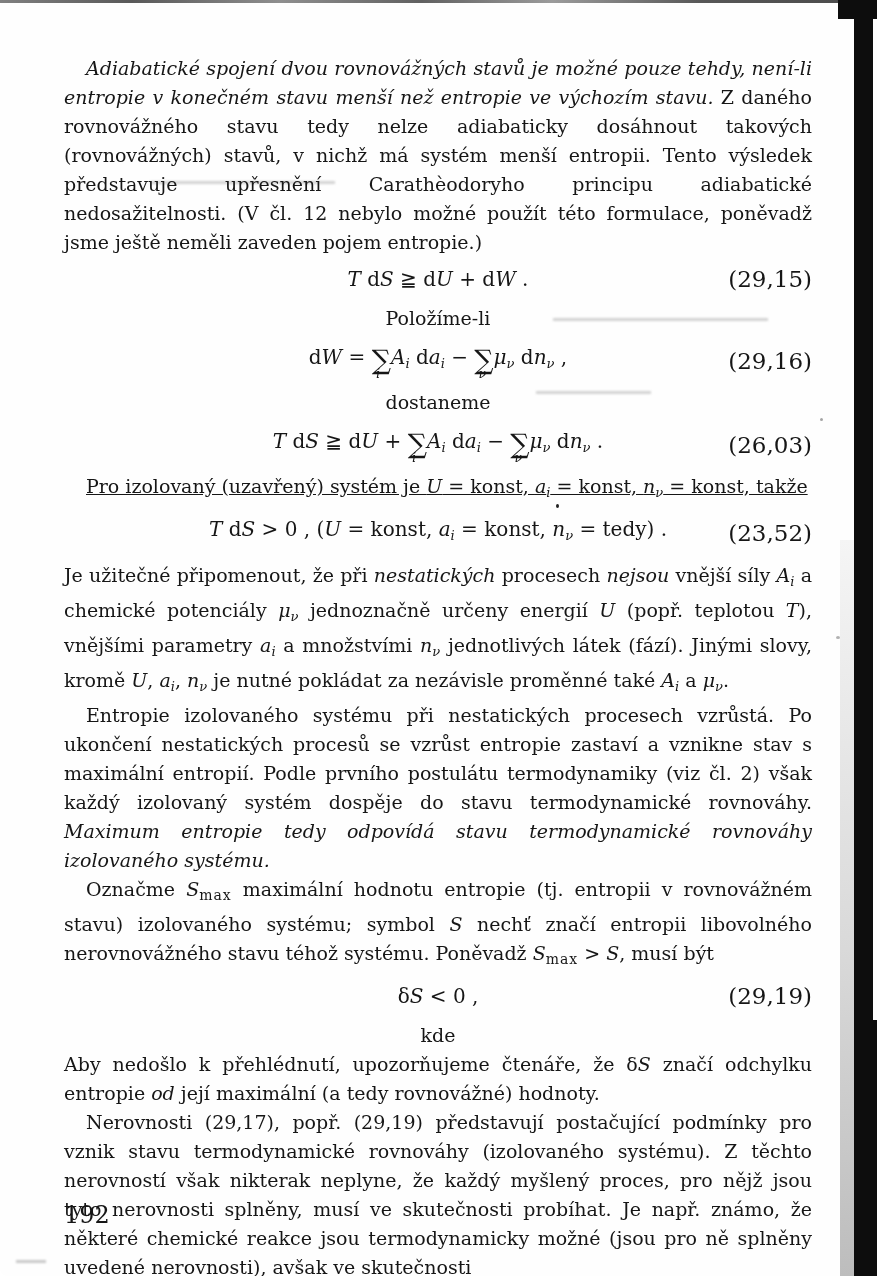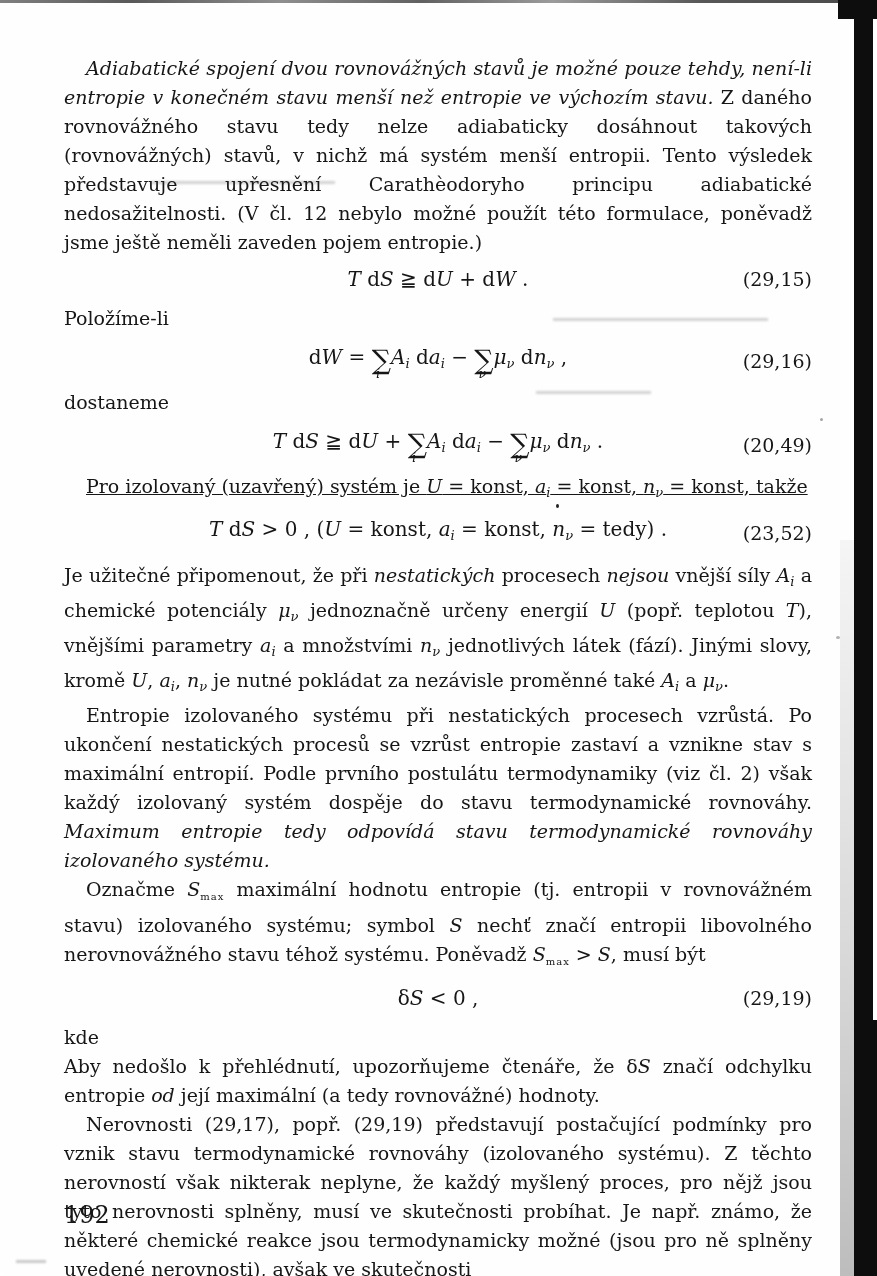--- a/index.html
+++ b/index.html
@@ -19,41 +19,41 @@
   .text-column {
     position:absolute;
     left:64px; top:54px;
     width:748px;
     font-size:19px;
     line-height:29px;
     text-align:justify;
   }
   p.para { margin:0; }
   p.para.indent { text-indent:22px; }
-  .connector { margin:0; text-align:left; }
+  .connector { margin:0; text-align:center; }
   
   .rm { font-style:normal; }
   .it { font-style:italic; }
   .sb { font-style:italic; font-size:13px; vertical-align:-4px; }
-  .sr { font-style:normal; font-size:10px; vertical-align:-4px; letter-spacing:1px; }
+  .sr { font-style:normal; font-size:14px; vertical-align:-4px; letter-spacing:1px; }
   .sg { font-style:normal; font-size:27px; vertical-align:-5px; }
   .si { display:inline-block; width:0; font-style:italic; font-size:13px;
         transform:translate(-15px,14px); }
   
   .eq {
     position:relative;
     text-align:center;
     font-size:20px;
     text-decoration:underline;
   }
   .eq .eq-body { display:inline-block; }
   .eq .eq-label {
     position:absolute; right:0; top:50%;
     transform:translateY(-50%);
-    font-size:19px; font-style:normal;margin-left:11px;
+    font-size:23px; font-style:normal;margin-left:11px;
   }
   .eq.short { line-height:30px; margin:7px 0 10px 0; }
   .eq.tall  { line-height:44px; margin:2px 0 2px 0; }
   .mt6  { margin-top:6px; }
   .mt10 { margin-top:10px;text-decoration:underline; }
   
   .page-number {
     position:absolute; left:64px; top:1203px;
     font-size:24px; line-height:24px;
   }
@@ -117,21 +117,21 @@
 
     <div class="eq tall">
       <span class="eq-body"><span class="rm">d</span><span class="it">W</span><span class="rm"> = </span><span class="sg">∑</span><span class="si">i</span><span class="it">A</span><span class="sb">i</span><span class="rm"> d</span><span class="it">a</span><span class="sb">i</span><span class="rm"> − </span><span class="sg">∑</span><span class="si">ν</span><span class="it">μ</span><span class="sb">ν</span><span class="rm"> d</span><span class="it">n</span><span class="sb">ν</span><span class="rm"> ,</span></span>
       <span class="eq-label">(29,16)</span>
     </div>
 
     <p class="para connector">dostaneme</p>
 
     <div class="eq tall">
       <span class="eq-body"><span class="it">T</span><span class="rm"> d</span><span class="it">S</span><span class="rm"> ≧ d</span><span class="it">U</span><span class="rm"> + </span><span class="sg">∑</span><span class="si">i</span><span class="it">A</span><span class="sb">i</span><span class="rm"> d</span><span class="it">a</span><span class="sb">i</span><span class="rm"> − </span><span class="sg">∑</span><span class="si">ν</span><span class="it">μ</span><span class="sb">ν</span><span class="rm"> d</span><span class="it">n</span><span class="sb">ν</span><span class="rm"> .</span></span>
-      <span class="eq-label">(20,49)</span>
+      <span class="eq-label">(26,03)</span>
     </div>
 
     <p class="para indent mt10"><span class="rm">Pro izolovaný (uzavřený) systém je </span><span class="it">U</span><span class="rm"> = konst, </span><span class="it">a</span><span class="sb">i</span><span class="rm"> = konst, </span><span class="it">n</span><span class="sb">ν</span><span class="rm"> = konst, takže</span></p>
 
     <div class="eq short">
       <span class="eq-body"><span class="it">T</span><span class="rm"> d</span><span class="it">S</span><span class="rm"> &gt; 0 ,  (</span><span class="it">U</span><span class="rm"> = konst, </span><span class="it">a</span><span class="sb">i</span><span class="rm"> = konst, </span><span class="it">n</span><span class="sb">ν</span><span class="rm"> = tedy) .</span></span>
       <span class="eq-label">(23,52)</span>
     </div>
 
     <p class="para mt6"><span class="rm">Je užitečné připomenout, že při </span><span class="it">nestatických</span><span class="rm"> procesech </span><span class="it">nejsou</span><span class="rm"> vnější síly </span><span class="it">A</span><span class="sb">i</span><span class="rm"> a chemické potenciály </span><span class="it">μ</span><span class="sb">ν</span><span class="rm"> jednoznačně určeny energií </span><span class="it">U</span><span class="rm"> (popř. teplotou </span><span class="it">T</span><span class="rm">), vnějšími parametry </span><span class="it">a</span><span class="sb">i</span><span class="rm"> a množstvími </span><span class="it">n</span><span class="sb">ν</span><span class="rm"> jednotlivých látek (fází). Jinými slovy, kromě </span><span class="it">U</span><span class="rm">, </span><span class="it">a</span><span class="sb">i</span><span class="rm">, </span><span class="it">n</span><span class="sb">ν</span><span class="rm"> je nutné pokládat za nezávisle proměnné také </span><span class="it">A</span><span class="sb">i</span><span class="rm"> a </span><span class="it">μ</span><span class="sb">ν</span><span class="rm">.</span></p>

